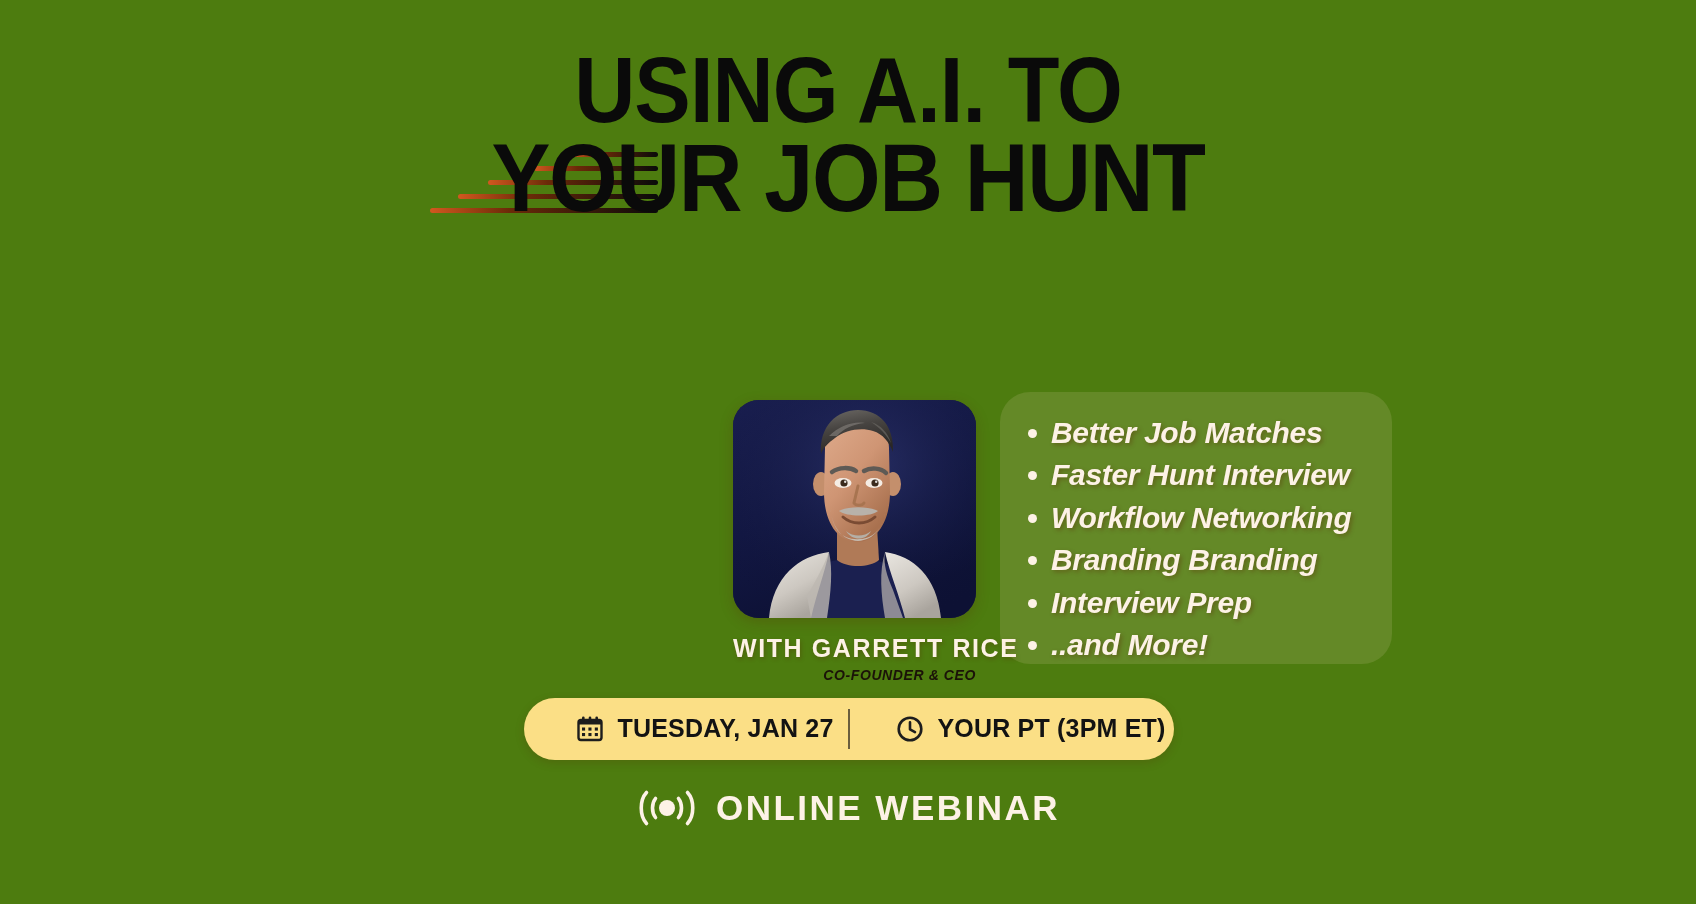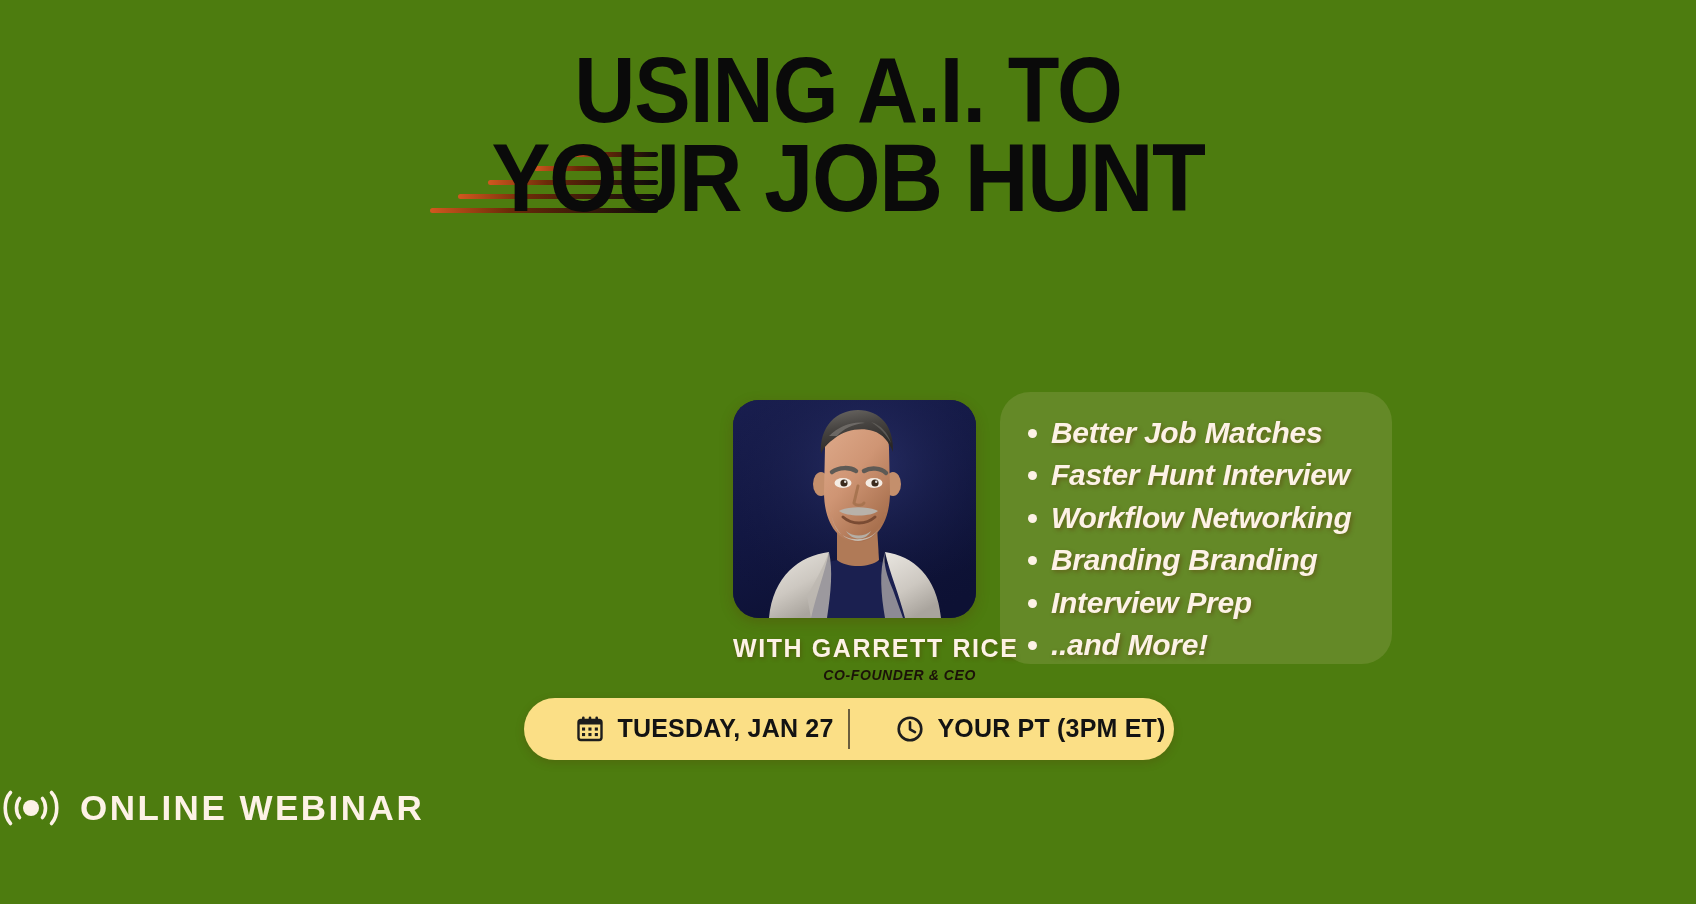--- a/index.html
+++ b/index.html
@@ -223,20 +223,21 @@
 
   .pill-icon { flex:0 0 auto; display:block; }
 
   
   .footer {
     position:absolute;
     left:0; right:0;
     top:786px;
     display:flex;
     align-items:center;
+    justify-content:center;
     gap:18px;
   }
 
   .footer-text {
     font-family:"Liberation Sans", sans-serif;
     font-weight:bold;
     font-size:35px;
     letter-spacing:2.5px;
     color:#fdf2e6;
     white-space:nowrap;

